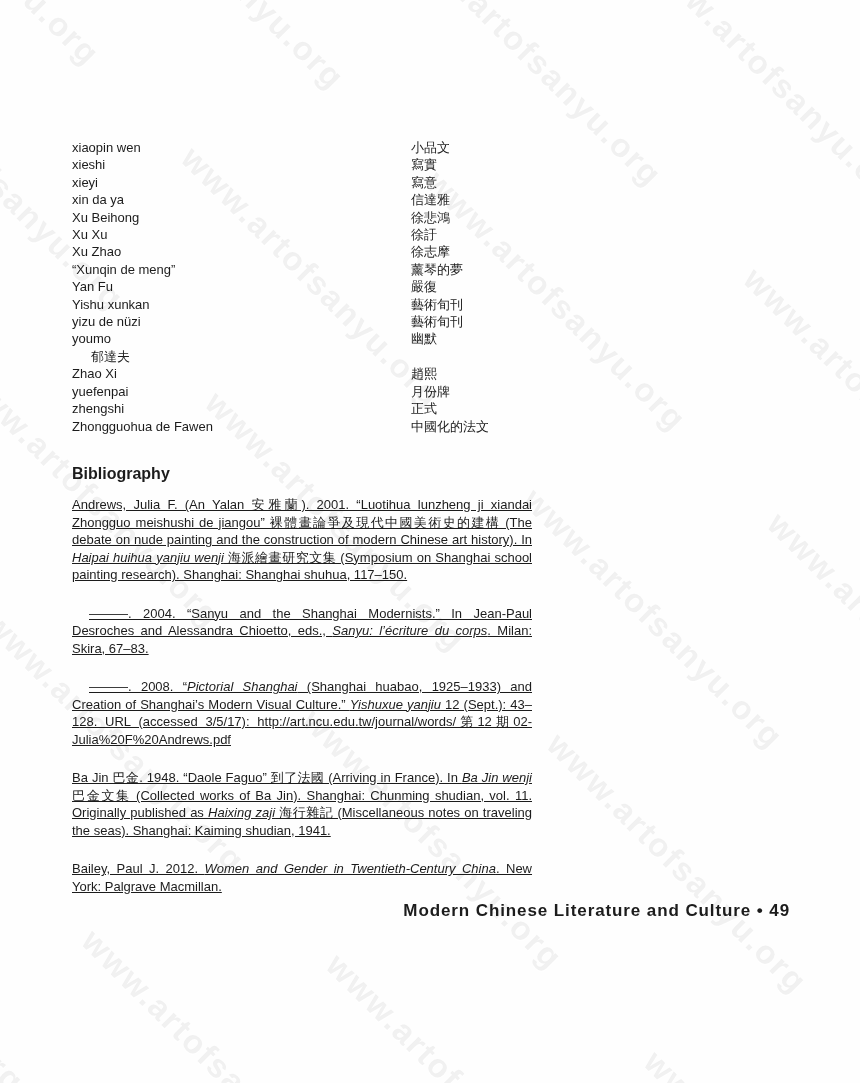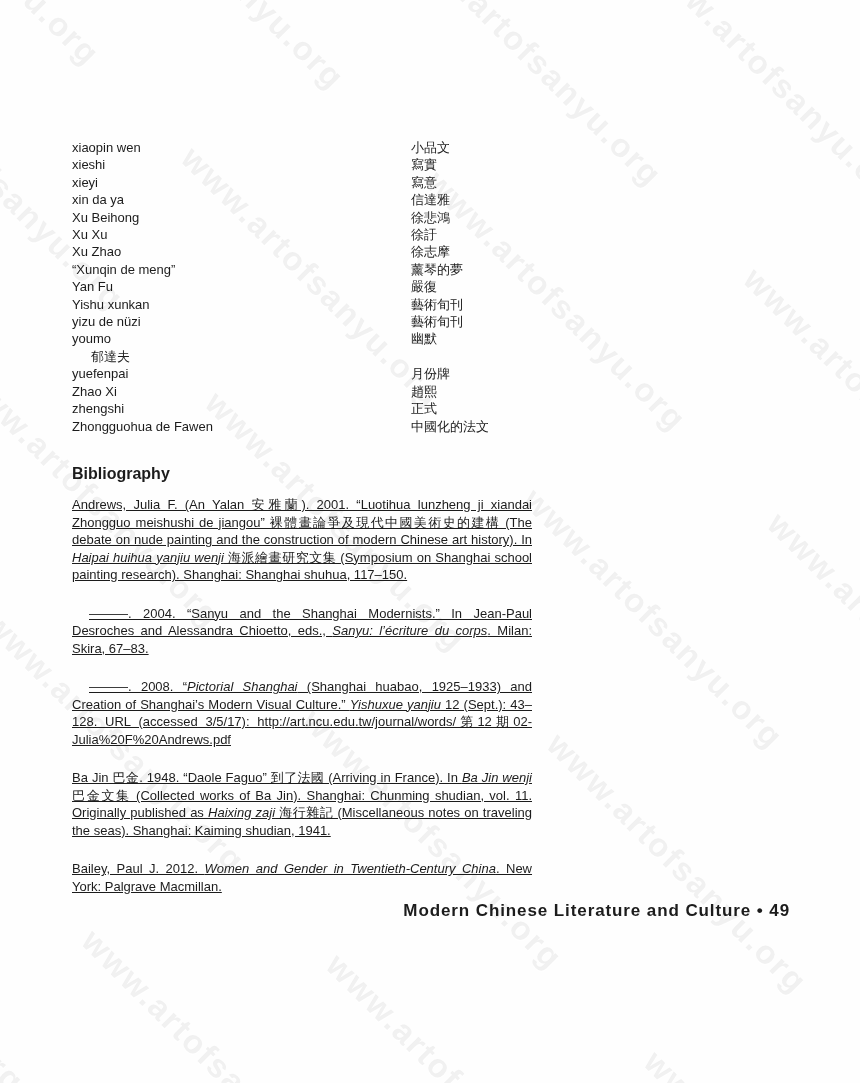--- a/index.html
+++ b/index.html
@@ -153,26 +153,26 @@
           <span class="glossary-chinese">藝術旬刊</span>
         </div>
         <div class="glossary-row">
           <span class="glossary-term">youmo</span>
           <span class="glossary-chinese">幽默</span>
         </div>
         <div class="glossary-row">
           <span class="glossary-chinese">郁達夫</span>
         </div>
         <div class="glossary-row">
+          <span class="glossary-term">Zhao Xi</span>
+          <span class="glossary-chinese">趙熙</span>
+        </div>
+        <div class="glossary-row">
           <span class="glossary-term">yuefenpai</span>
           <span class="glossary-chinese">月份牌</span>
-        </div>
-        <div class="glossary-row">
-          <span class="glossary-term">Zhao Xi</span>
-          <span class="glossary-chinese">趙熙</span>
         </div>
         <div class="glossary-row">
           <span class="glossary-term">zhengshi</span>
           <span class="glossary-chinese">正式</span>
         </div>
         <div class="glossary-row">
           <span class="glossary-term">Zhongguohua de Fawen</span>
           <span class="glossary-chinese">中國化的法文</span>
         </div>
       </div>

